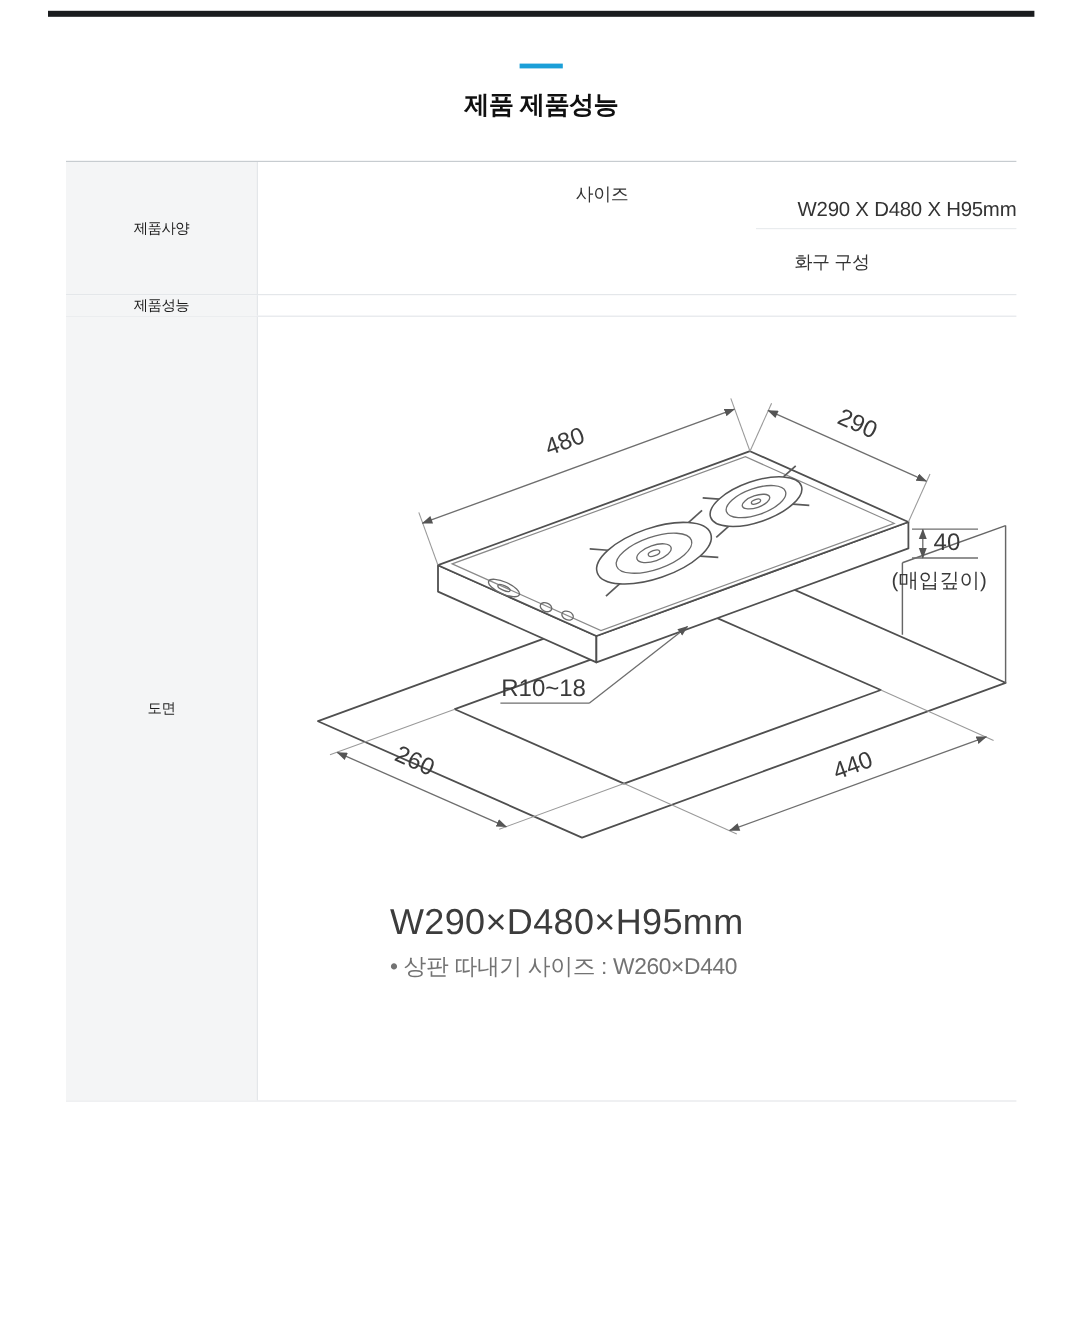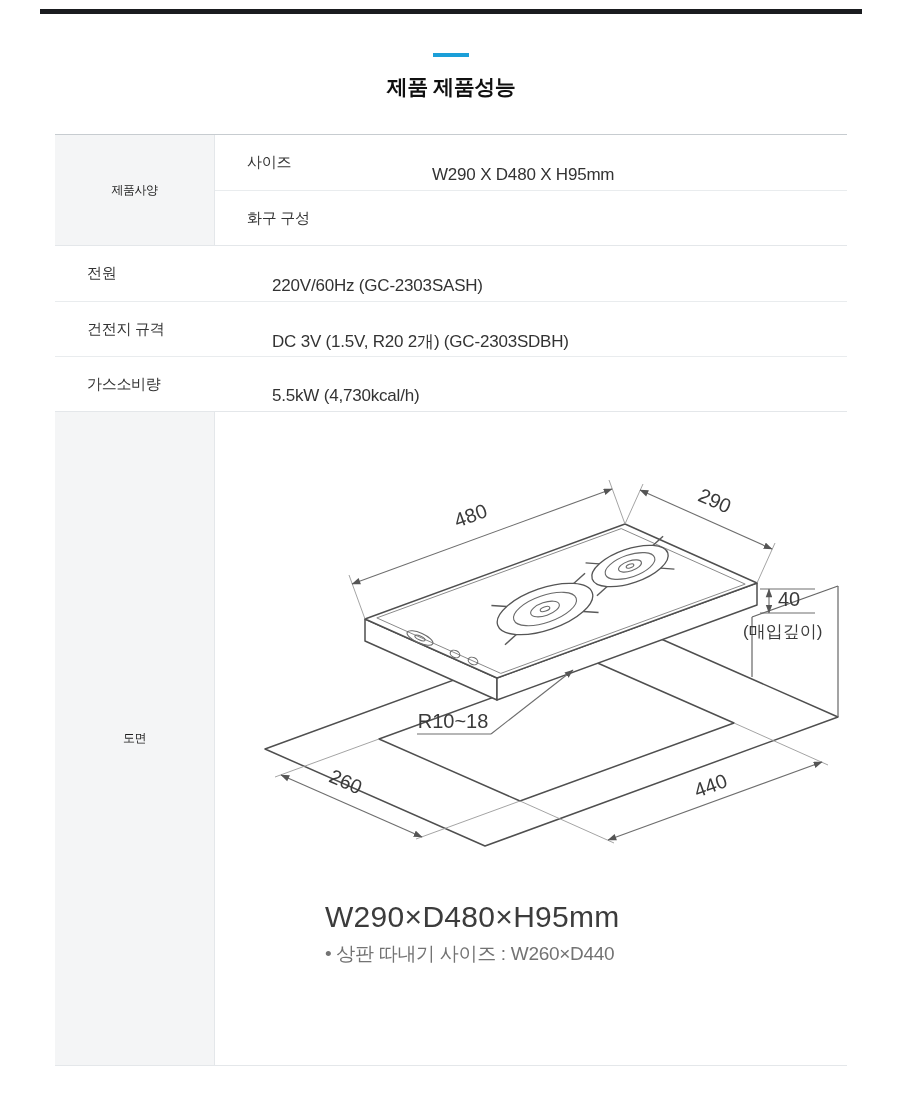--- a/index.html
+++ b/index.html
@@ -22,21 +22,21 @@
   .page-title{margin:16px 0 0;text-align:center;font-size:21px;font-weight:700;color:#101010;letter-spacing:-0.5px;}
   .spec-table{margin:33px 55px 0;border-top:1px solid var(--border-strong);border-bottom:1px solid var(--border-light);}
   .group{display:flex;}
   .group + .group{border-top:1px solid var(--border-light);}
   .group-label{
     width:160px;flex:0 0 160px;background:var(--label-bg);
     display:flex;align-items:center;justify-content:center;
     font-size:12px;font-weight:500;color:var(--text-dark);letter-spacing:-0.5px;
     border-right:1px solid var(--border-light);
   }
-  .group-rows{flex:1;display:flex;flex-direction:column;}
+  .group-rows{flex:1;display:flex;flex-direction:column;align-items:flex-end;}
   .spec-row{display:flex;align-items:center;height:55px;}
   .spec-row + .spec-row{border-top:1px solid #e9ecee;}
   .spec-name{width:217px;flex:0 0 217px;padding-left:32px;font-size:15px;color:var(--text-body);letter-spacing:-0.3px;}
   .spec-value{flex:1;font-size:17px;color:var(--text-body);letter-spacing:-0.2px;margin-top:24px;}
   .group-drawing{height:654px;}
   .drawing-cell{flex:1;padding-top:2px;}
   .drawing-svg{display:block;}
   
   .outline{fill:#ffffff;stroke:#4f4f4f;stroke-width:1.5;stroke-linejoin:round;}
   .outline-thin{fill:none;stroke:#666666;stroke-width:1.2;stroke-linejoin:round;}
@@ -69,34 +69,21 @@
         <div class="spec-name">사이즈</div>
         <div class="spec-value">W290 X D480 X H95mm</div>
       </div>
       <div class="spec-row">
         <div class="spec-name">화구 구성</div>
       </div>
     </div>
   </div>
 
   <div class="group">
-    <div class="group-rows">
-      <div class="spec-row">
-        <div class="spec-name">전원</div>
-        <div class="spec-value">220V/60Hz (GC-2303SASH)</div>
-      </div>
-      <div class="spec-row">
-        <div class="spec-name">건전지 규격</div>
-        <div class="spec-value">DC 3V (1.5V, R20 2개) (GC-2303SDBH)</div>
-      </div>
-      <div class="spec-row">
-        <div class="spec-name">가스소비량</div>
-        <div class="spec-value">5.5kW (4,730kcal/h)</div>
-      </div>
-    </div>
+    <div class="group-label">제품성능</div>
   </div>
 
   <div class="group group-drawing">
     <div class="group-label">도면</div>
     <div class="drawing-cell">
 
       <svg class="drawing-svg" width="632" height="470" viewBox="0 0 632 470" xmlns="http://www.w3.org/2000/svg">
         <defs>
           <marker id="arrE" markerWidth="9" markerHeight="8" refX="7.5" refY="3" orient="auto">
             <path d="M0,0 L8,3 L0,6 Z" fill="#555"></path>

